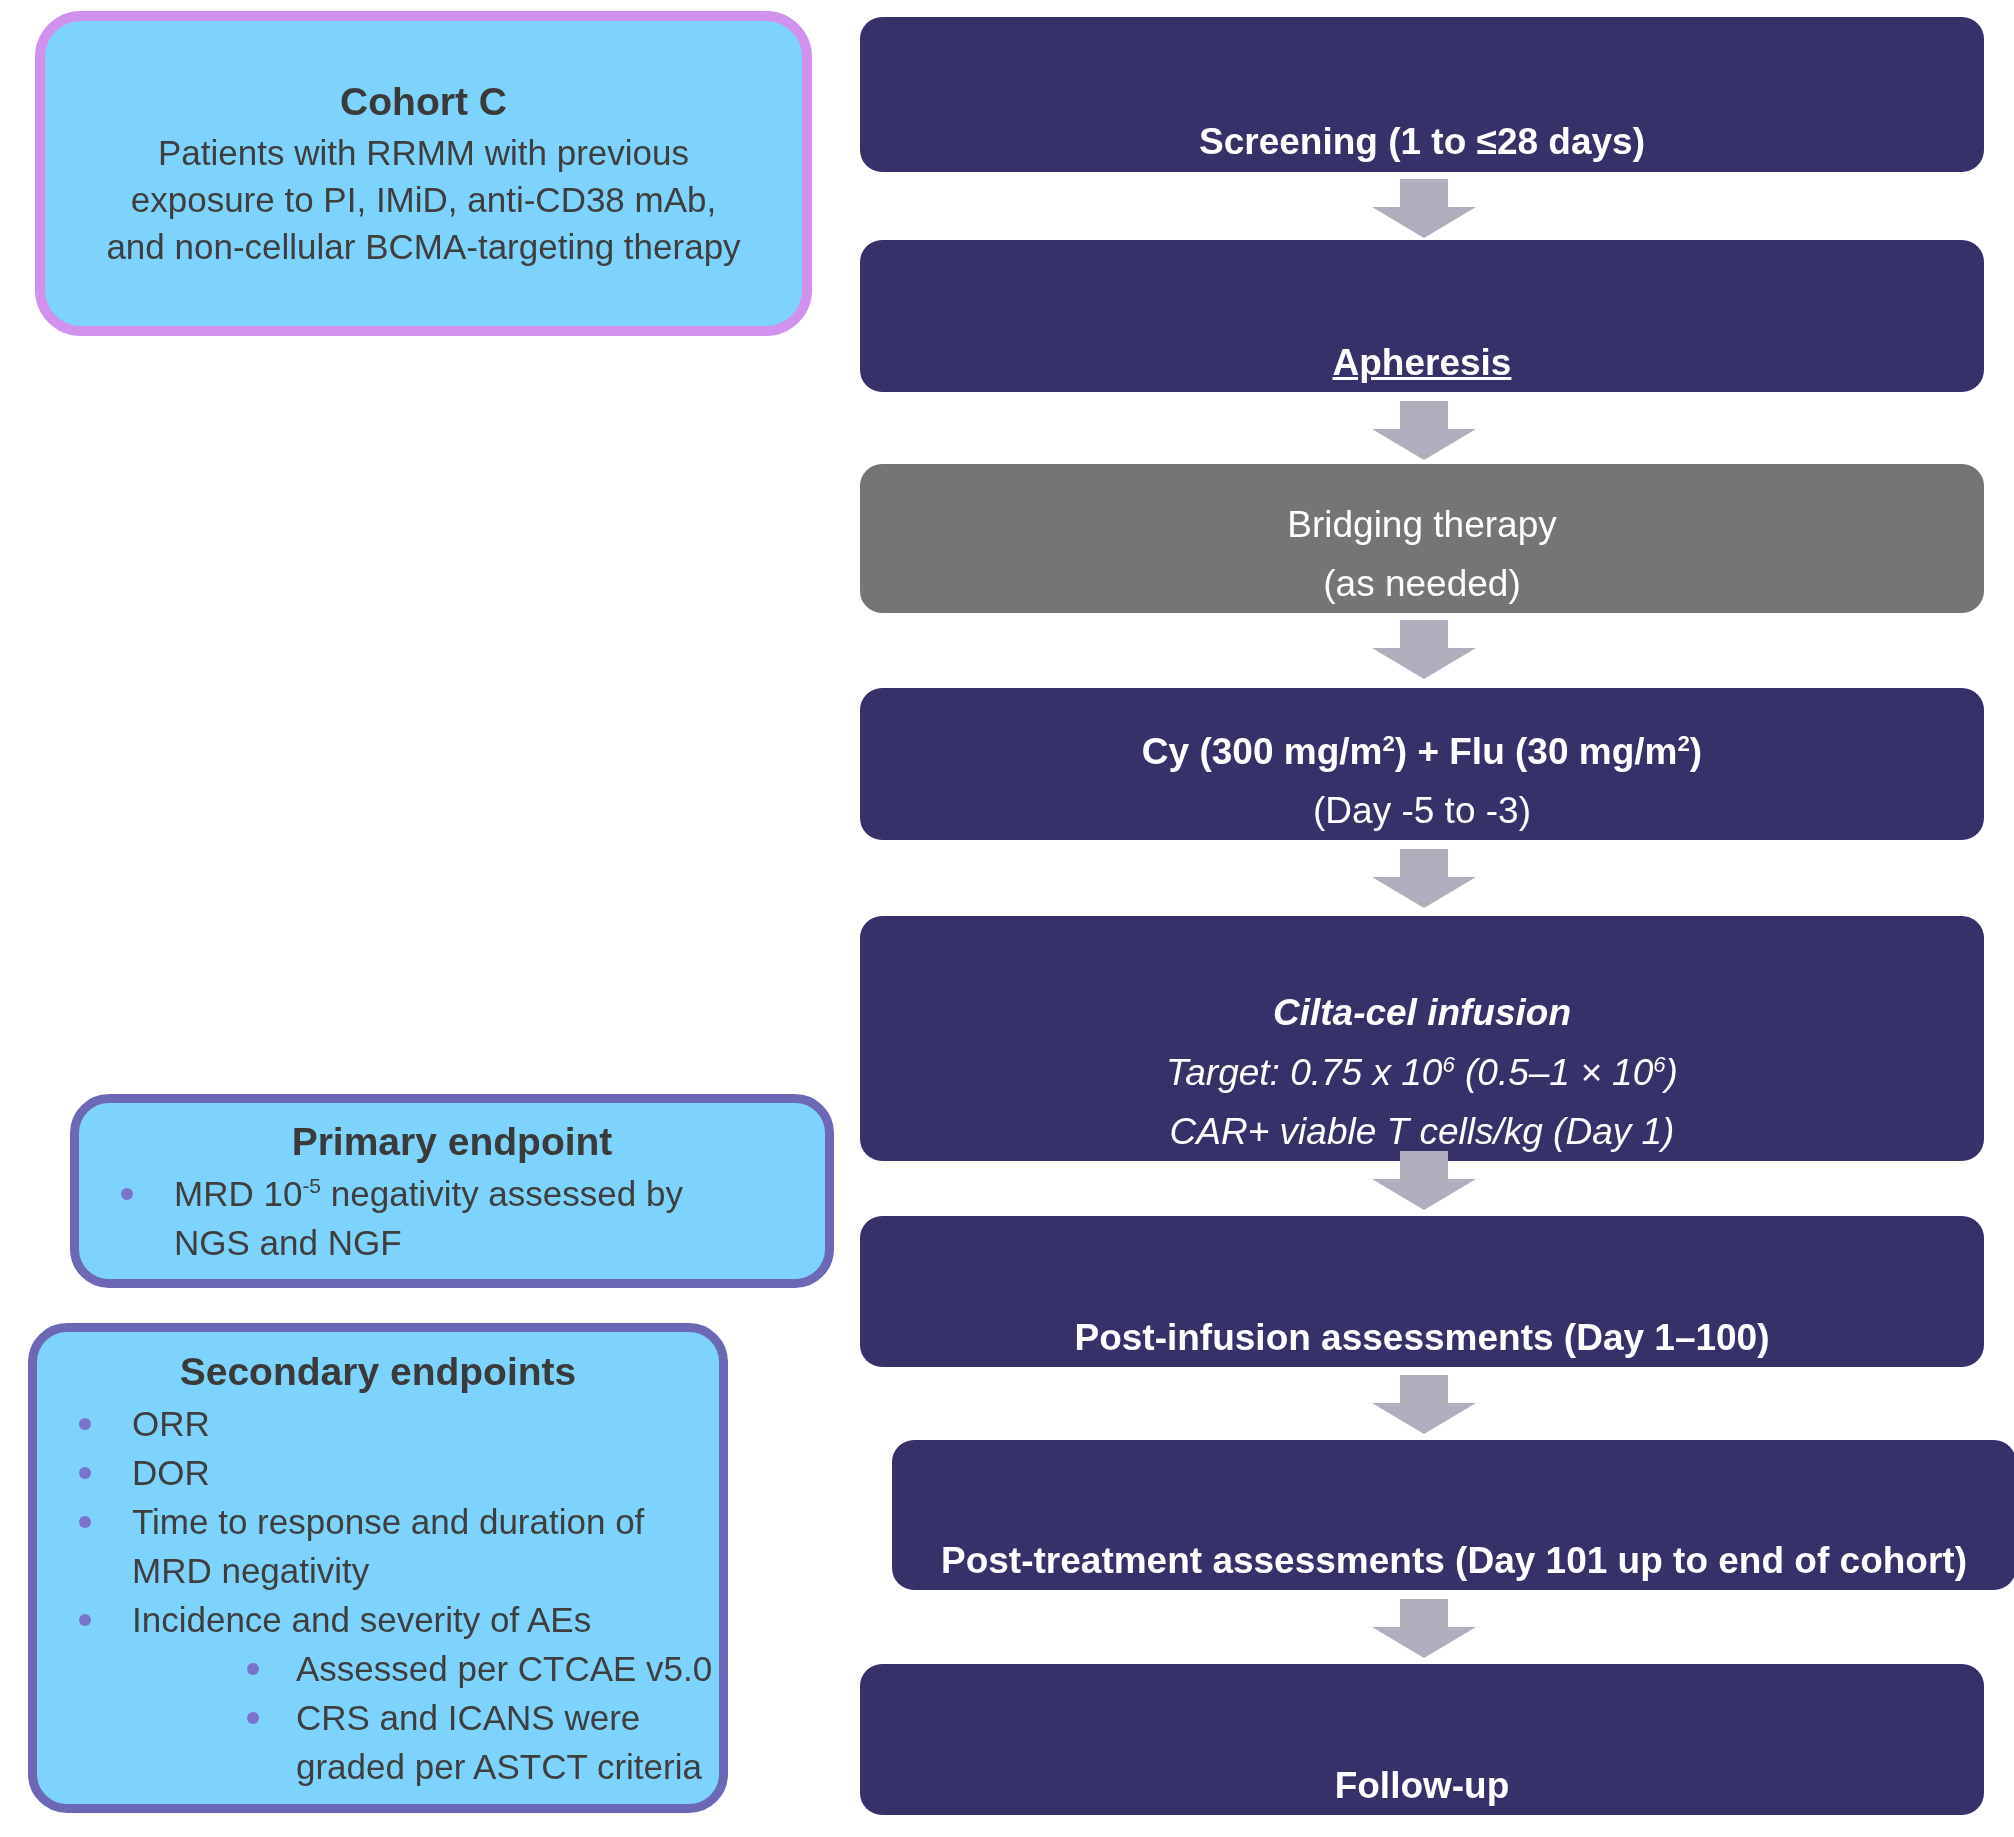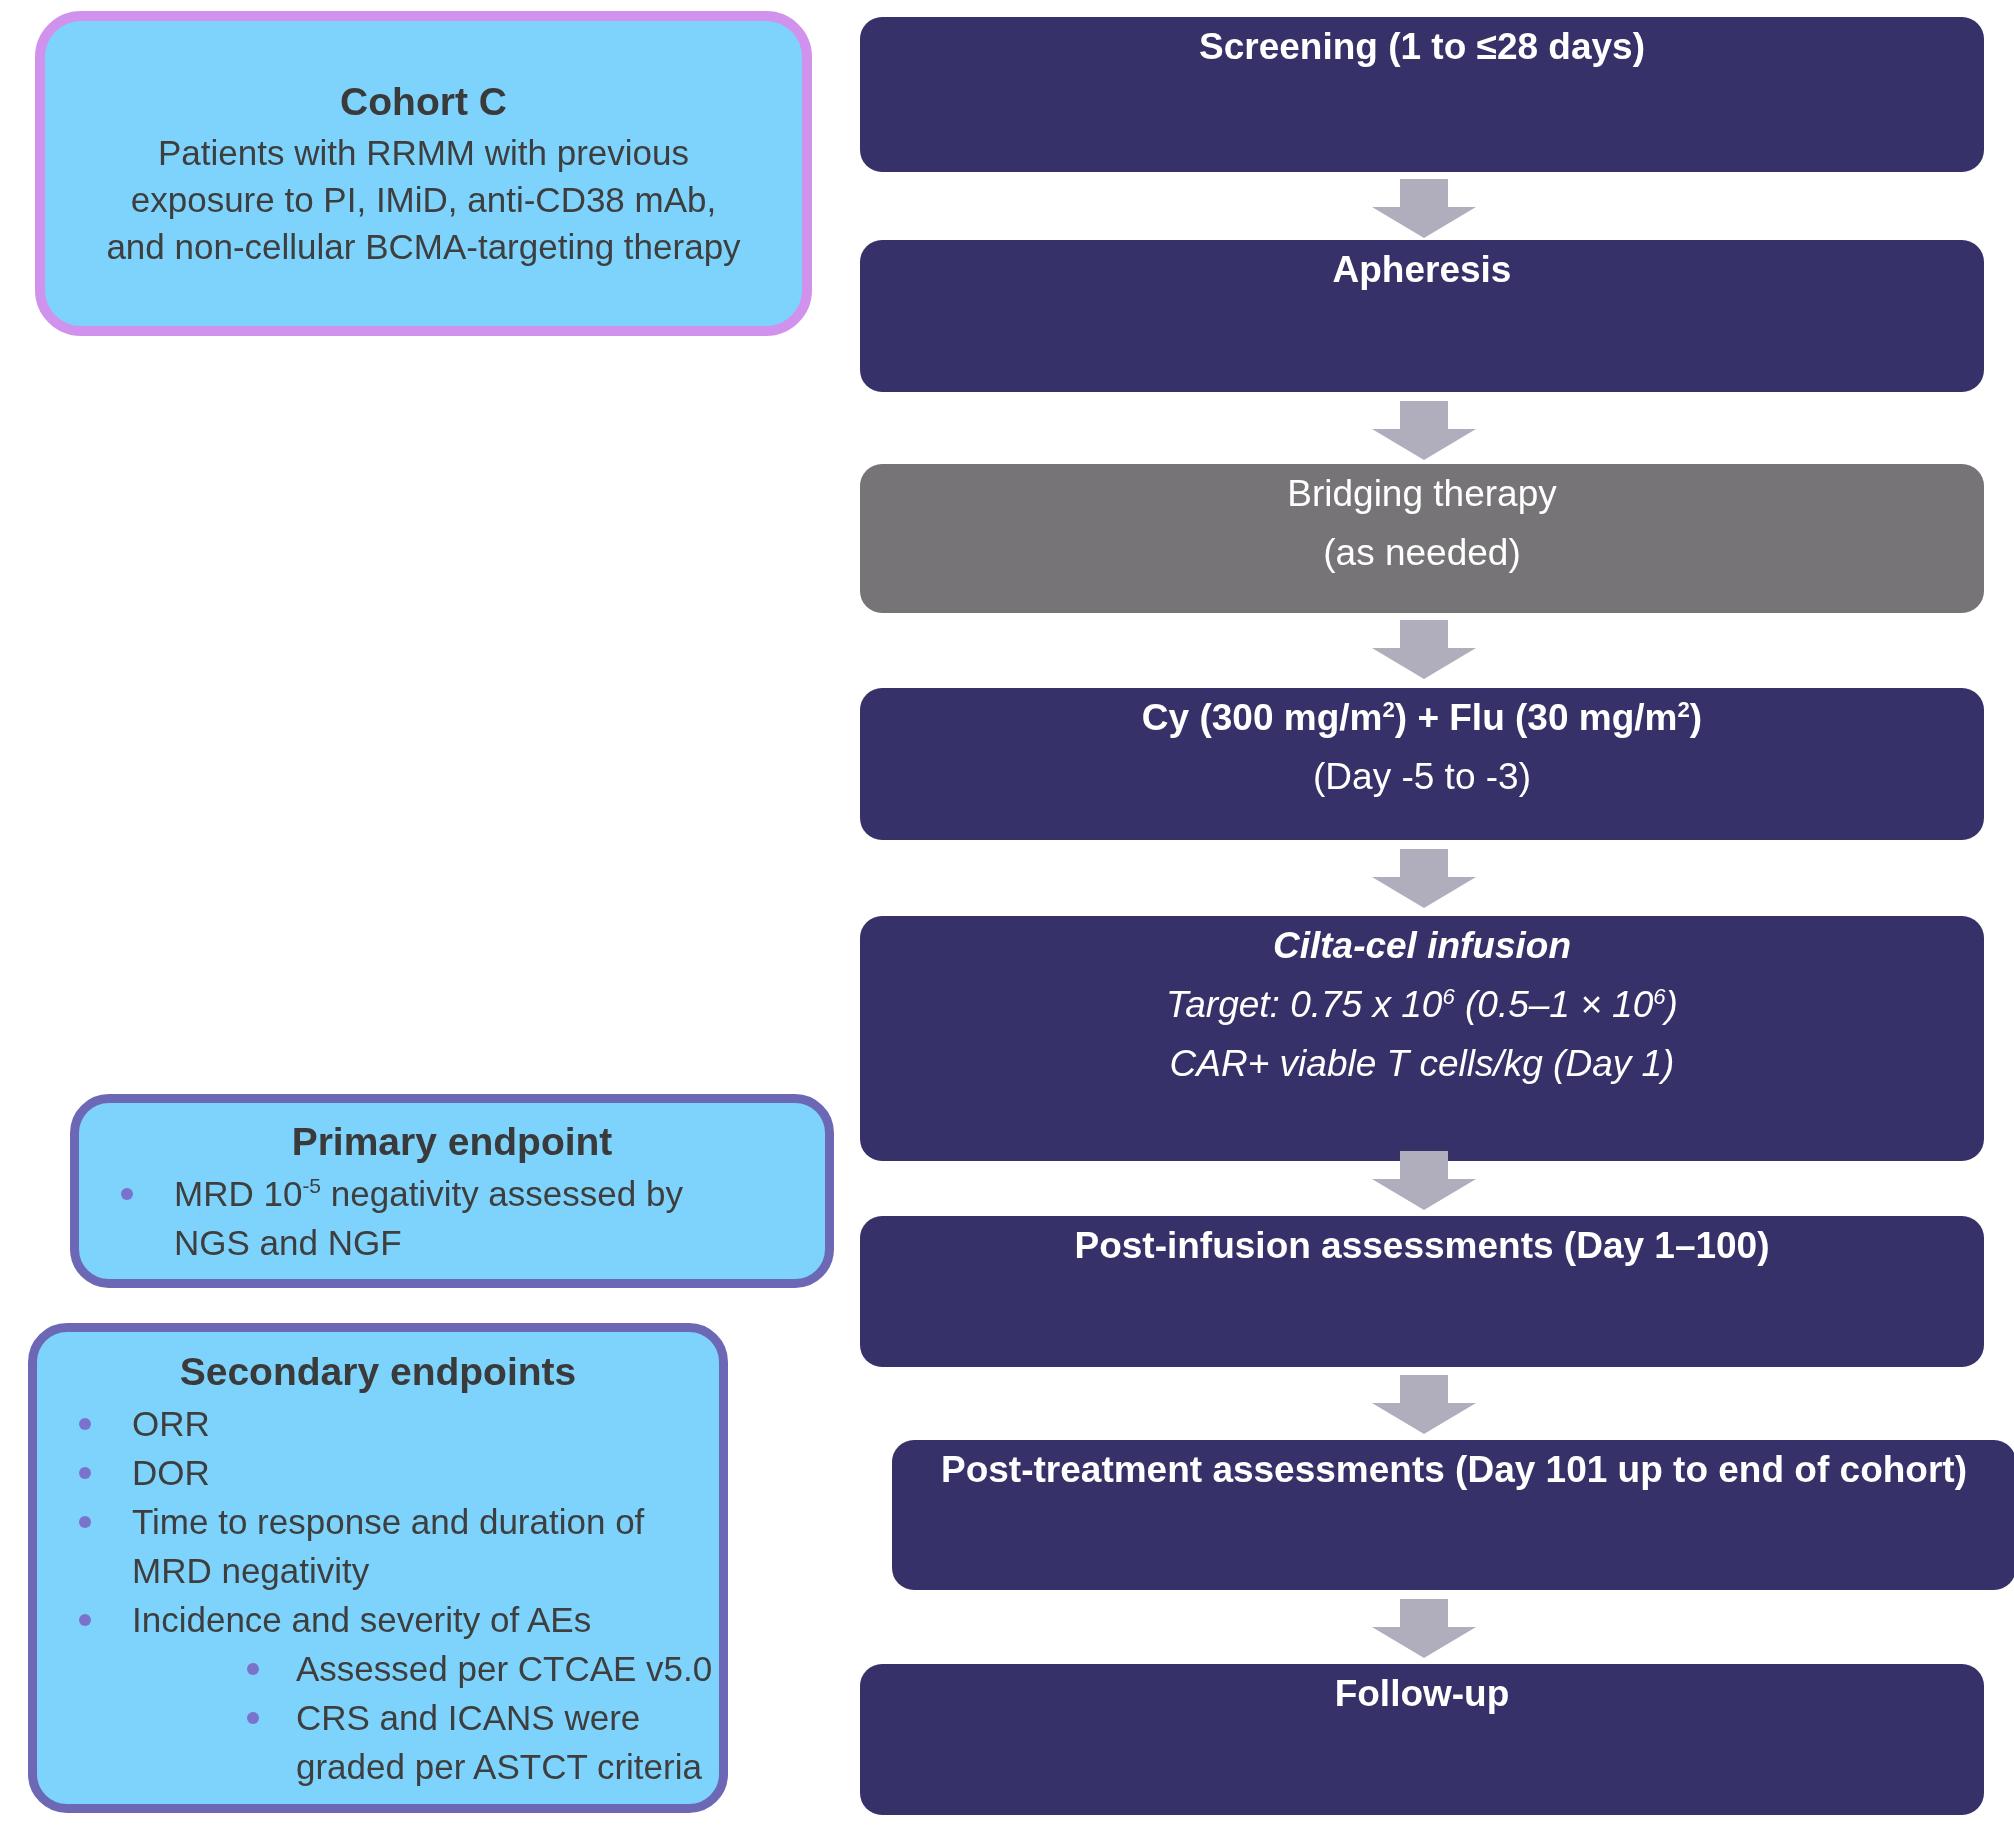--- a/index.html
+++ b/index.html
@@ -40,21 +40,21 @@
   }
   .brow .btext { max-width:591px; }
   .brow.sub { padding-left:210px; }
   .brow.sub .dot { margin-right:37px; }
   .brow.sub .btext { max-width:480px; }
 
   
   .flow-box {
     position:absolute; left:860px; width:1124px; box-sizing:border-box;
     border-radius:22px; background:#363168; color:#ffffff;
-    display:flex; flex-direction:column; justify-content:flex-start; align-items:center;
+    display:flex; flex-direction:column; justify-content:flex-end; align-items:center;
     text-align:center; font-size:37px; line-height:1.6;
   }
   .flow-box.gray { background:#767476; }
   .flow-box .b { font-weight:700; }
 
   .flow-arrow { position:absolute; left:1372px; width:103px; height:59px; }
   .flow-arrow::before {
     content:""; position:absolute; left:28px; top:0; width:48px; height:29px;
     background:#b0aebc;
   }
@@ -107,21 +107,21 @@
     <span class="btext">CRS and ICANS were graded per ASTCT criteria</span>
   </div>
 </div>
 
 <div class="flow-box" style="top:16.6px;height:155px;">
   <div class="b">Screening (1 to ≤28 days)</div>
 </div>
 
 <div class="flow-arrow" style="top:179px;"></div>
 
-<div class="flow-box" style="top:240px;height:152px;">
+<div class="flow-box" style="top:240px;height:152px;text-decoration:underline;">
   <div class="b">Apheresis</div>
 </div>
 
 <div class="flow-arrow" style="top:401px;"></div>
 
 <div class="flow-box gray" style="top:464px;height:149px;">
   <div>Bridging therapy</div>
   <div>(as needed)</div>
 </div>
 

